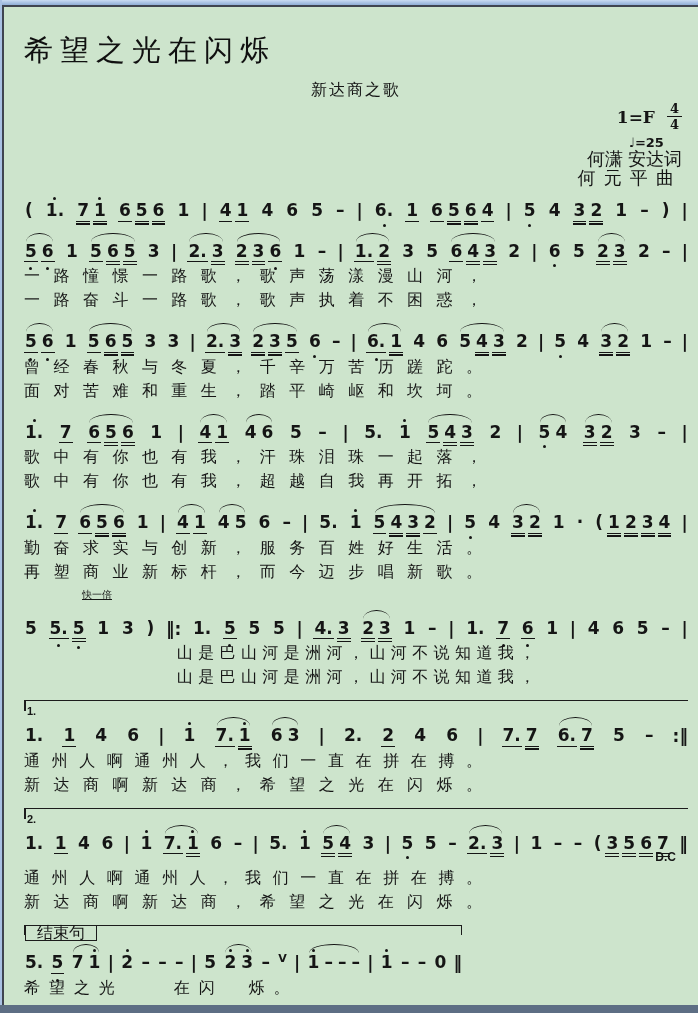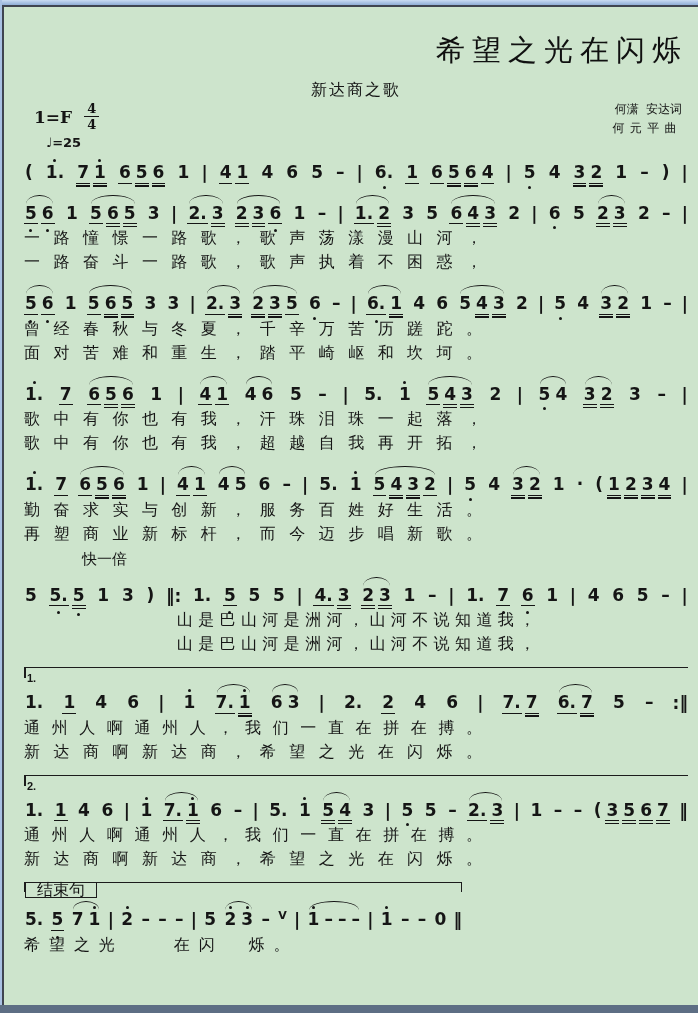--- a/index.html
+++ b/index.html
@@ -5,31 +5,31 @@
   html,body{margin:0;padding:0;}
   .page{position:relative;width:698px;height:1013px;background:var(--bg,#cde4cc);overflow:hidden;
         font-family:"Liberation Sans","DejaVu Sans",sans-serif;color:#151515;}
   .edge-top{position:absolute;top:0;left:0;right:0;height:5px;background:linear-gradient(#c9dbf2,#8fadd6);}
   .edge-top-line{position:absolute;top:5px;left:0;right:0;height:2px;background:var(--frame,#3f4450);}
   .edge-left-blue{position:absolute;top:0;left:0;width:2px;bottom:0;background:#a9c1e3;}
   .edge-left-line{position:absolute;top:5px;left:2px;width:2px;bottom:8px;background:var(--frame,#3f4450);}
   .edge-bottom{position:absolute;bottom:0;left:0;right:0;height:8px;background:var(--bedge,#5d6e84);}
   .content{position:absolute;top:7px;left:4px;right:0;bottom:8px;padding:0 10px 0 20px;overflow:hidden;}
 
-  .title{text-align:right;font-family:"DejaVu Serif","Liberation Serif",serif;font-size:29px;
+  .title{text-align:left;font-family:"DejaVu Serif","Liberation Serif",serif;font-size:29px;
          letter-spacing:7px;margin:24px 0 9px;color:#101010;}
   .subtitle{text-align:center;font-size:16px;letter-spacing:2px;}
-  .meta{display:flex;justify-content:space-between;align-items:flex-start;padding:0 6px 4px 10px;}
+  .meta{display:flex;justify-content:space-between;align-items:flex-end;padding:0 6px 4px 10px;flex-direction:column;}
   .key{font-family:"DejaVu Serif","Liberation Serif",serif;font-weight:bold;font-size:17px;
        display:flex;gap:12px;align-items:center;}
   .ts{display:inline-flex;flex-direction:column;align-items:center;font-size:13px;line-height:1;}
   .tsn{padding:1px 3px;}
   .tsn.top{border-bottom:1.4px solid #151515;}
   .tempo{font-size:13px;font-weight:bold;margin:3px 0 0 12px;font-family:"DejaVu Sans",sans-serif;}
-  .credits{text-align:right;font-size:12px;line-height:19px;font-family:Liberation Mono, monospace;}
+  .credits{text-align:right;font-size:18px;line-height:19px;}
   .credit2{letter-spacing:0.45em;}
 
   .system{margin-bottom:13px;}
   .notation{display:flex;justify-content:space-between;align-items:flex-start;
             font-family:"DejaVu Sans",sans-serif;font-weight:bold;font-size:17px;width:100%;}
   .cell{display:inline-flex;gap:3px;position:relative;padding-top:9px;}
   .bar{padding-top:9px;}
   .tk{position:relative;line-height:1.15;padding:0 1px;}
   .u1,.u2{border-bottom:1.6px solid #151515;}
   .u2::after{content:'';position:absolute;left:0;right:0;bottom:-4px;height:1.6px;background:#151515;}
@@ -38,21 +38,21 @@
   .dn{bottom:-6px;}
   .u1 .dn{bottom:-9px;}
   .u2 .dn{bottom:-11px;}
   .arc{position:absolute;top:0;left:2px;right:2px;height:8px;
        border-top:1.7px solid #151515;border-radius:50% 50% 0 0 / 100% 100% 0 0;}
   .sup{vertical-align:super;font-size:65%;}
   .lyric{display:flex;justify-content:space-between;width:69%;font-size:16px;line-height:21px;
          margin-top:3px;color:#161616;}
   .lch{white-space:pre;}
 
-  .tempo-label{font-size:15px;margin:0 0 8px 58px;}
+  .tempo-label{font-size:10px;margin:0 0 8px 58px;text-decoration:underline;}
   .volta{position:relative;border-top:1.6px solid #1c1c1c;height:15px;margin-bottom:1px;}
   .volta::before{content:'';position:absolute;left:0;top:0;width:1.6px;height:10px;background:#1c1c1c;}
   .volta-label{font-size:11px;font-weight:bold;padding-left:3px;display:inline-block;line-height:12px;}
   .endline{position:relative;border-top:1.6px solid #1c1c1c;width:66%;height:18px;}
   .endline::before,.endline::after{content:'';position:absolute;top:0;width:1.6px;height:9px;background:#1c1c1c;}
   .endline::before{left:0;}
   .endline::after{right:0;}
   .endbox{position:absolute;left:1px;top:0;border:1px solid #1c1c1c;border-top:none;
           font-size:16px;line-height:13px;padding:0 11px 1px;}
   .dcmark{text-align:right;font-size:12px;font-weight:bold;margin:-4px 12px 0 0;}
@@ -904,20 +904,21 @@
             </span>
             <span class="cell">
               <span class="tk">(</span>
               <span class="tk u2">3</span>
               <span class="tk u2">5</span>
               <span class="tk u2">6</span>
               <span class="tk u2">7</span>
             </span>
             <span class="bar">‖</span>
           </div>
+          <div class="dcmark">D.C</div>
           <div class="lyric">
             <span class="lch">通</span>
             <span class="lch">州</span>
             <span class="lch">人</span>
             <span class="lch">啊</span>
             <span class="lch">通</span>
             <span class="lch">州</span>
             <span class="lch">人</span>
             <span class="lch">，</span>
             <span class="lch">我</span>

